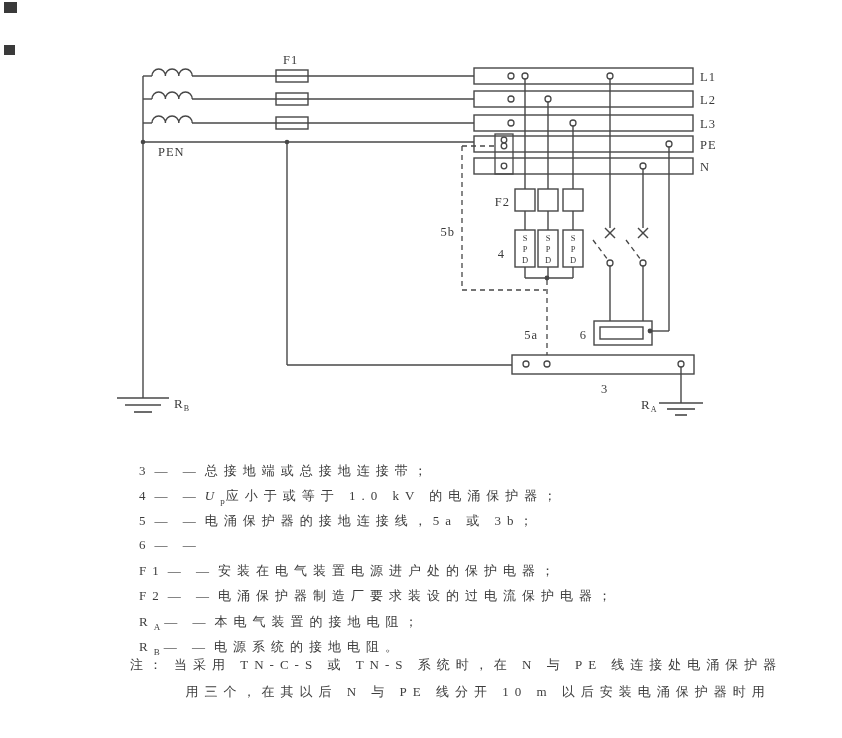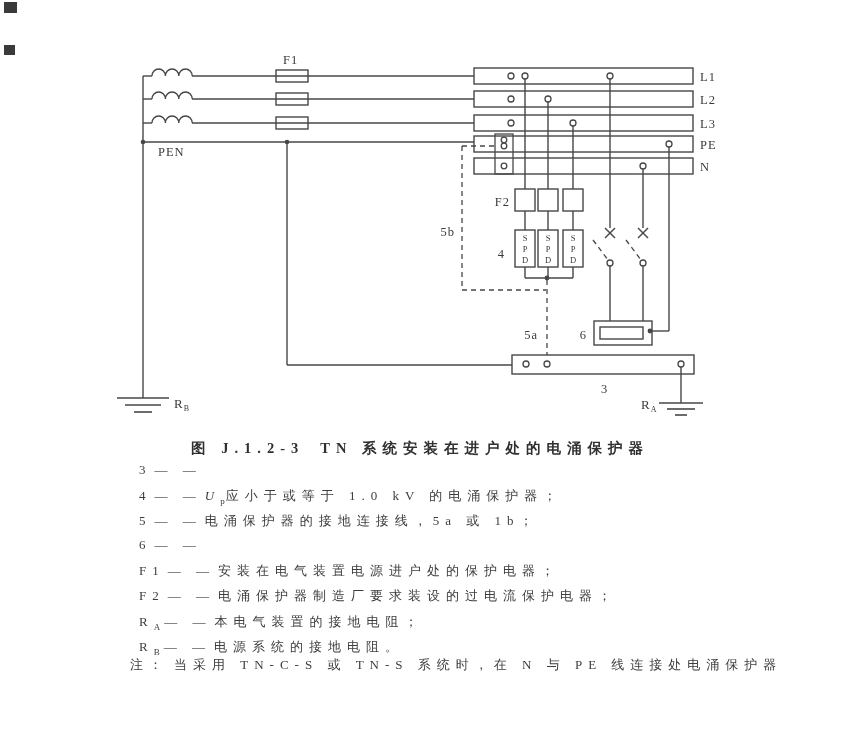--- a/index.html
+++ b/index.html
@@ -183,41 +183,39 @@
       <text x="601" y="393">3</text>
       <text x="174" y="408" font-size="13">
         <tspan>R</tspan><tspan dy="3" font-size="8">B</tspan>
       </text>
       <text x="641" y="409" font-size="13">
         <tspan>R</tspan><tspan dy="3" font-size="8">A</tspan>
       </text>
     </g>
   </svg>
 
-  <div class="caption">
-    <span class="fig-no">图 J.1.2-3</span><span>TN 系统安装在进户处的电涌保护器</span>
-  </div>
 
   <div class="legend">
     <div class="lg-row">
       <span class="lg-sym"><span>3</span><sub></sub></span>
         <span class="lg-dash">— —</span>
         <span class="lg-lead"><i></i><sub></sub></span>
+        <span class="lg-text">总接地端或总接地连接带；</span>
     </div>
     <div class="lg-row">
       <span class="lg-sym"><span>4</span><sub></sub></span>
         <span class="lg-dash">— —</span>
         <span class="lg-lead"><i>U</i><sub>p</sub></span>
         <span class="lg-text">应小于或等于 1.0 kV 的电涌保护器；</span>
     </div>
     <div class="lg-row">
       <span class="lg-sym"><span>5</span><sub></sub></span>
         <span class="lg-dash">— —</span>
         <span class="lg-lead"><i></i><sub></sub></span>
-        <span class="lg-text">电涌保护器的接地连接线，5a 或 1b；</span>
+        <span class="lg-text">电涌保护器的接地连接线，5a 或 3b；</span>
     </div>
     <div class="lg-row">
       <span class="lg-sym"><span>6</span><sub></sub></span>
         <span class="lg-dash">— —</span>
         <span class="lg-lead"><i></i><sub></sub></span>
     </div>
     <div class="lg-row">
       <span class="lg-sym"><span>F1</span><sub></sub></span>
         <span class="lg-dash">— —</span>
         <span class="lg-lead"><i></i><sub></sub></span>
@@ -240,16 +238,17 @@
         <span class="lg-dash">— —</span>
         <span class="lg-lead"><i></i><sub></sub></span>
         <span class="lg-text">电源系统的接地电阻。</span>
     </div>
   </div>
 
   <div class="note">
     <span class="note-label">注：</span>
     <div class="note-lines">
       <div>当采用 TN-C-S 或 TN-S 系统时，在 N 与 PE 线连接处电涌保护器</div>
+      <div>用三个，在其以后 N 与 PE 线分开 10 m 以后安装电涌保护器时用</div>
     </div>
   </div>
 
 </div>
 
 </body></html>

